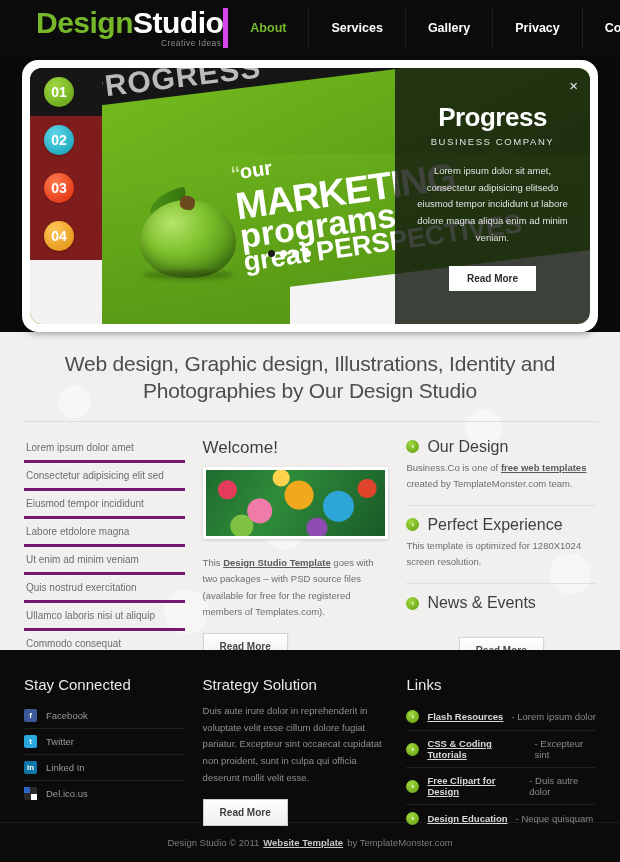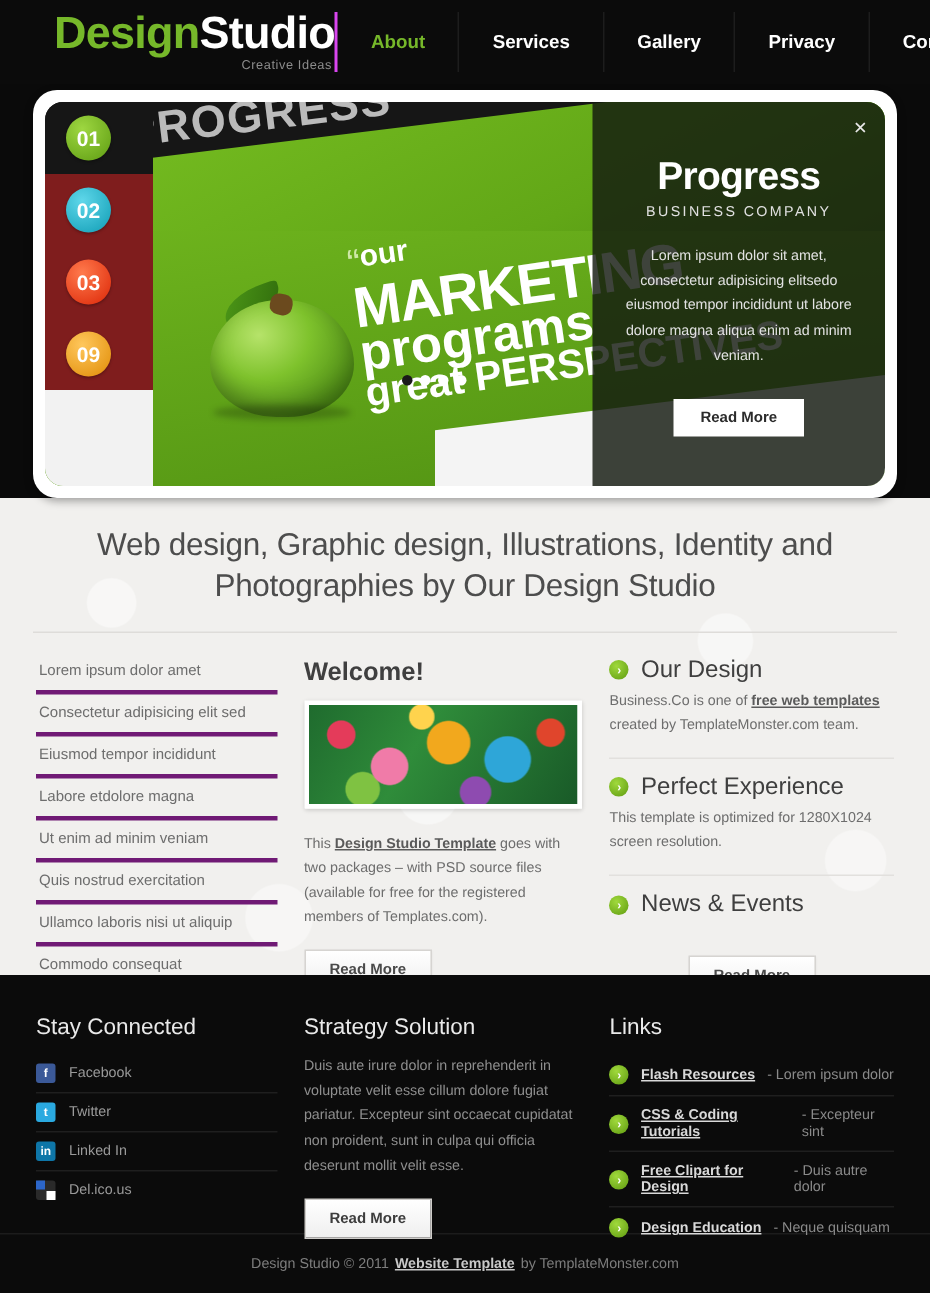--- a/index.html
+++ b/index.html
@@ -29,21 +29,21 @@
     display:block; text-align:right; color:#8d8d8d;
     font-size:8.5px; letter-spacing:0.4px; margin-top:1px; padding-right:2px;
   }
   .nav { margin-left:auto; display:flex; align-items:center; height:40px; }
   .nav-item {
     color:#ffffff; font-size:12.5px; font-weight:bold;
     padding:0 22px; text-decoration:none;
     display:flex; align-items:center; height:40px;
     border-right:1px solid #1d1d1d;
   }
-  .nav-item:first-child { border-left:2px solid #d946ef; }
+  .nav-item:first-child { border-left:5px solid #d946ef; }
   .nav-item:last-child { border-right:none; padding-right:8px; }
   .nav-item.active { color:#76b82a; }
 
   
   .slider-wrap {
     position:absolute; left:22px; top:60px;
     width:576px; height:272px;
     background:#ffffff;
     border-radius:16px;
     z-index:20;
@@ -200,21 +200,21 @@
   .col-a { width:166px; }
   .col-b { width:192px; }
   .col-c { width:196px; }
 
   .li-item {
     font-size:10px; color:#6d6d6d; padding:7px 2px 7px 2px;
     border-bottom:3px solid #701a75;
   }
   .li-item:first-child { padding-top:4px; }
 
-  .col-title { font-size:17px; color:#3f3f3f; margin-bottom:9px; font-weight:bold; }
+  .col-title { font-size:17px; color:#3f3f3f; margin-bottom:9px; font-weight:normal; }
   .welcome-img {
     width:100%; height:72px; border:3px solid #ffffff;
     box-shadow:0 1px 3px rgba(0,0,0,.18);
     background:
       radial-gradient(circle at 12% 30%, #e43b5a 0 9px, transparent 10px),
       radial-gradient(circle at 30% 62%, #f07ba8 0 12px, transparent 13px),
       radial-gradient(circle at 52% 38%, #f2a81d 0 14px, transparent 15px),
       radial-gradient(circle at 74% 55%, #2ea6d8 0 15px, transparent 16px),
       radial-gradient(circle at 90% 28%, #e0452c 0 9px, transparent 10px),
       radial-gradient(circle at 20% 85%, #7fc242 0 11px, transparent 12px),
@@ -346,21 +346,21 @@
       <div class="tab active">
         <span class="tab-dot" style="background:radial-gradient(circle at 36% 30%, #9ed741, #5e9c12);">01</span>
       </div>
       <div class="tab">
         <span class="tab-dot" style="background:radial-gradient(circle at 36% 30%, #5fd7ea, #0f9cb4);">02</span>
       </div>
       <div class="tab">
         <span class="tab-dot" style="background:radial-gradient(circle at 36% 30%, #ff7a4d, #dc2606);">03</span>
       </div>
       <div class="tab">
-        <span class="tab-dot" style="background:radial-gradient(circle at 36% 30%, #ffc75c, #e08c06);">09</span>
+        <span class="tab-dot" style="background:radial-gradient(circle at 36% 30%, #ffc75c, #e08c06);">04</span>
       </div>
     </div>
 
     <div class="overlay">
       <span class="ov-close">×</span>
       <div class="ov-title">Progress</div>
       <div class="ov-sub">BUSINESS COMPANY</div>
       <div class="ov-text">Lorem ipsum dolor sit amet, consectetur adipisicing elitsedo eiusmod tempor incididunt ut labore dolore magna aliqua enim ad minim veniam.</div>
       <button class="ov-btn">Read More</button>
     </div>

